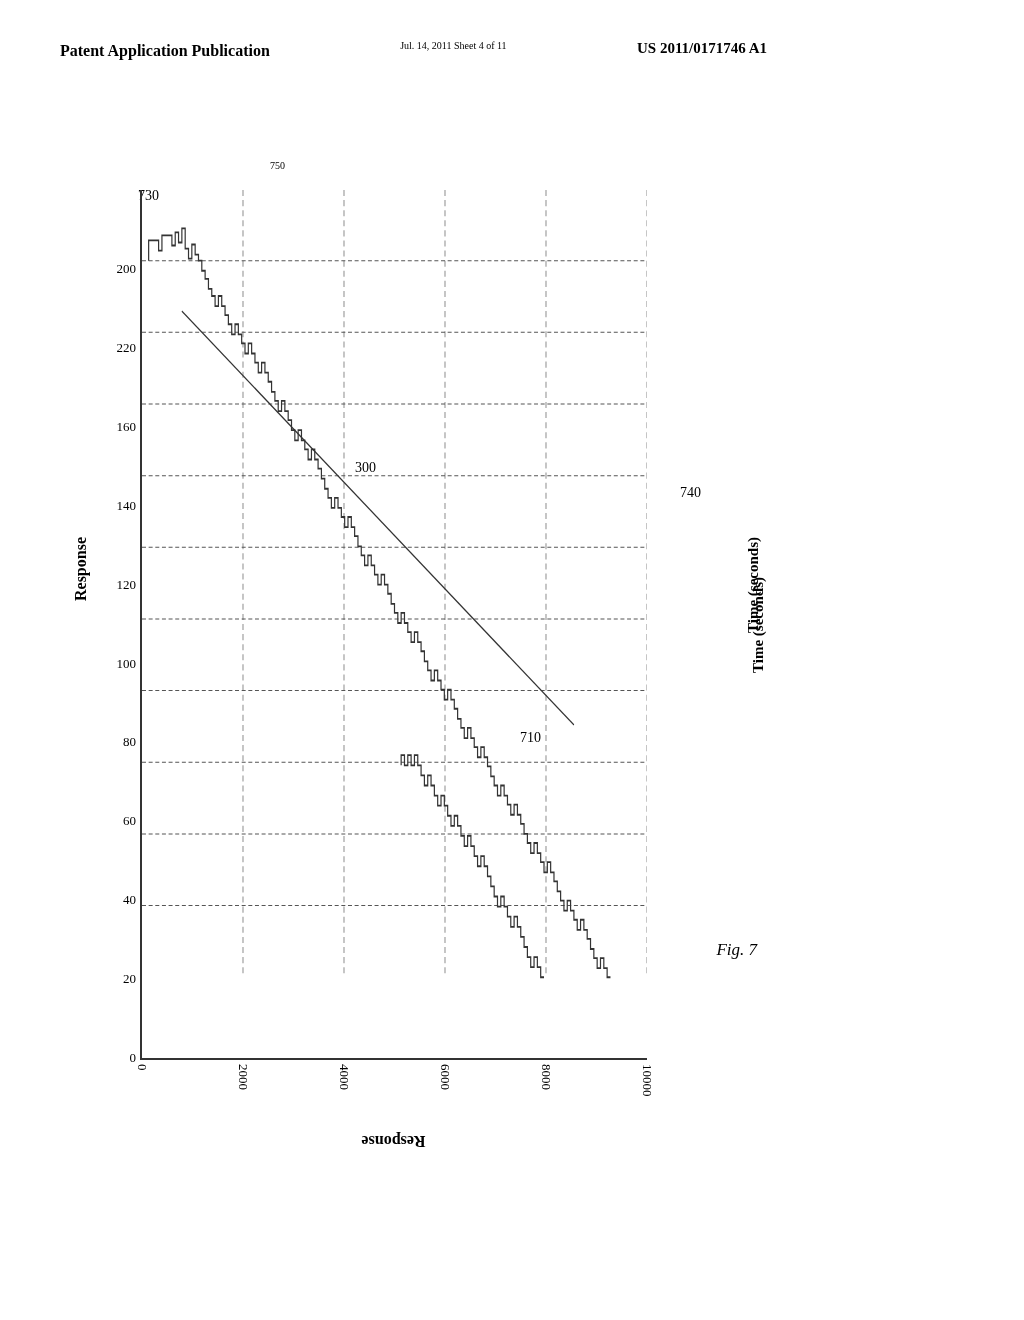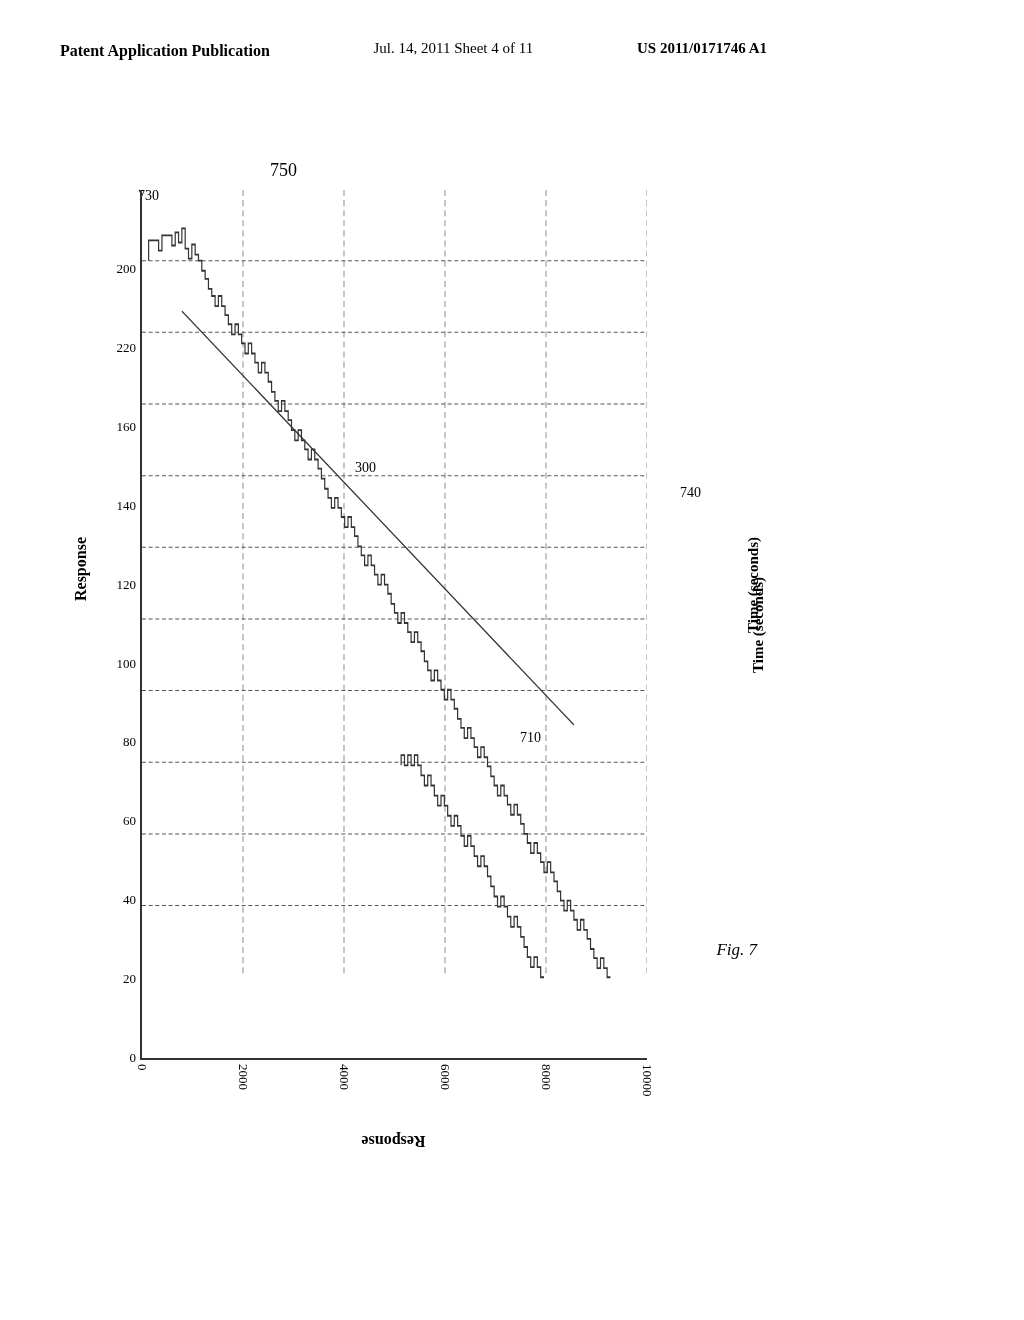--- a/index.html
+++ b/index.html
@@ -23,21 +23,21 @@
       align-items: flex-start;
       padding: 40px 60px 20px 60px;
       font-size: 15px;
     }
     .header-left {
       font-weight: bold;
       font-size: 16px;
       line-height: 1.4;
     }
     .header-center {
-      font-size: 15px;
+      font-size: 10px;
       text-align: center;
     }
     .header-right {
       font-size: 15px;
       font-weight: bold;
     }
     .chart-container {
       position: absolute;
       top: 150px;
       left: 60px;
@@ -84,21 +84,21 @@
     .label-730 {
       position: absolute;
       top: 38px;
       left: 78px;
       font-size: 14px;
     }
     .label-750 {
       position: absolute;
       top: 10px;
       left: 210px;
-      font-size: 18px;
+      font-size: 10px;
       font-family: Liberation Serif, serif;
     }
     .label-720 {
       position: absolute;
       top: 310px;
       left: 295px;
       font-size: 14px;
     }
     .label-710 {
       position: absolute;

